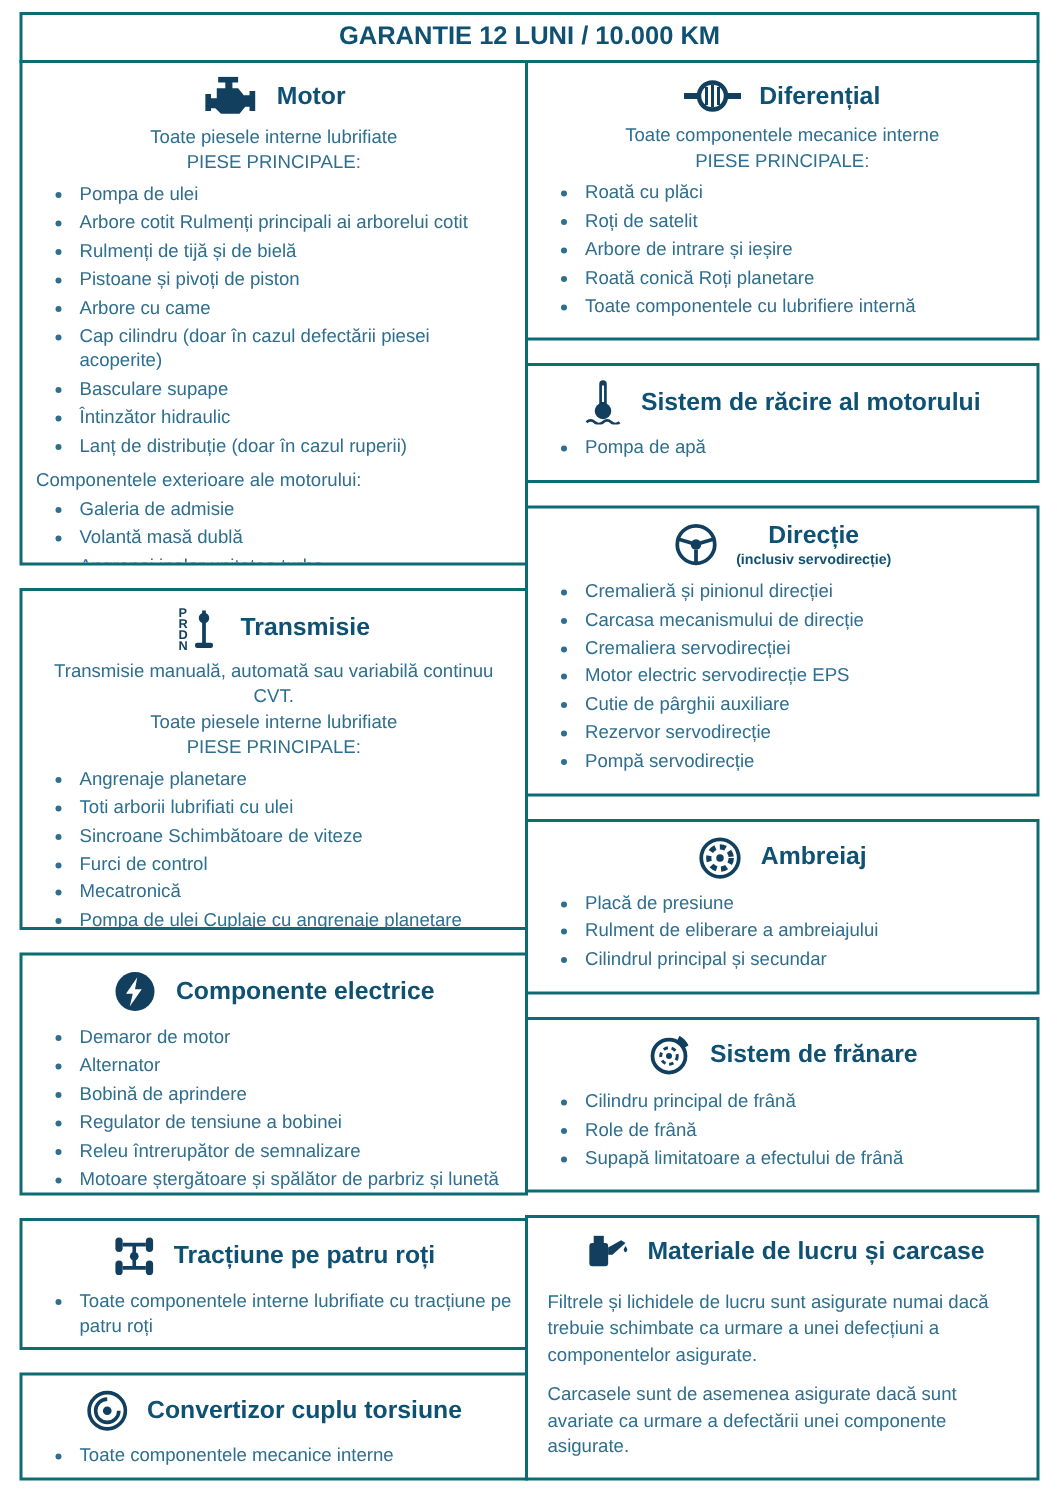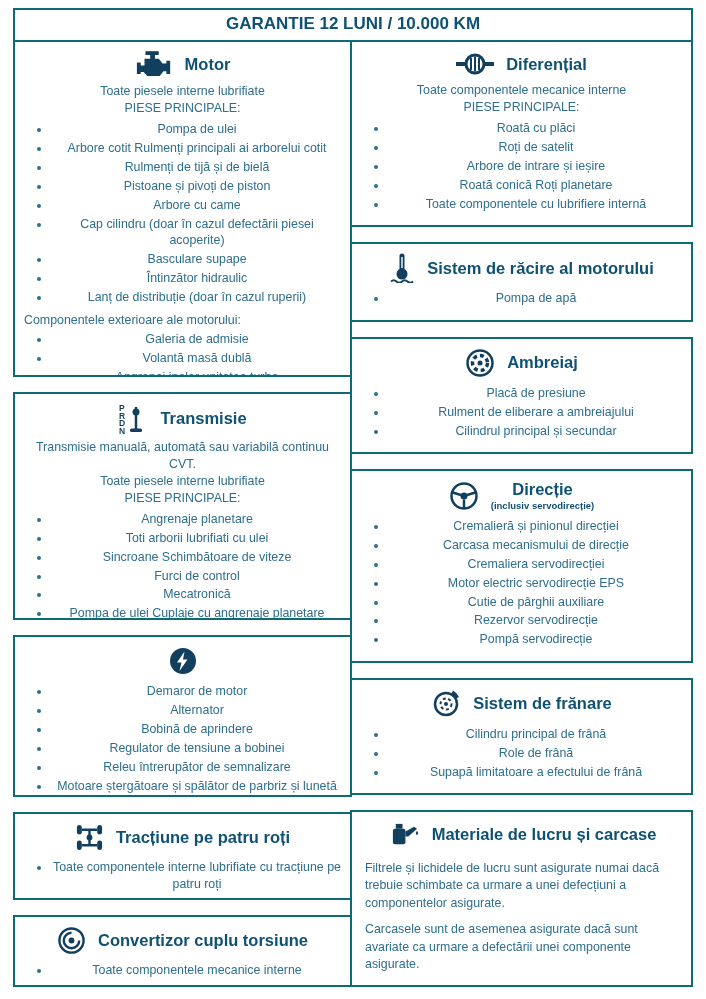--- a/index.html
+++ b/index.html
@@ -18,21 +18,21 @@
   .col-left{width:339px;}
   .col-right{flex:1;margin-left:-2px;}
   .box{border:2px solid var(--border);padding:3px 9px 7px;flex:1 1 auto;overflow:hidden;}
   .box + .box{margin-top:-2px;}
   .sec-head{display:flex;align-items:center;justify-content:center;gap:12px;padding:6px 0 3px;color:var(--head);}
   .sec-title{font-size:16.5px;font-weight:700;margin:0;line-height:1.15;}
   .sec-sub{font-size:9.5px;font-weight:700;margin-top:1px;}
   .title-wrap{text-align:center;}
   .icon{color:var(--icon);display:inline-flex;align-items:center;}
   .intro{text-align:center;font-size:12.4px;line-height:1.38;margin:2px 6px 3px;}
-  ul{margin:4px 0 3px;padding-left:27px;text-align:center;}
+  ul{margin:4px 0 3px;padding-left:27px;}
   li{font-size:12.4px;line-height:1.36;margin:2px 0;padding-left:2px;}
   .center-note{font-size:12.4px;margin:7px 0 1px;}
   .para{text-align:left;font-size:12.4px;line-height:1.4;margin:9px 4px 2px;}
   svg{display:block;}
 </style>
 </head>
 <body>
 
 <div class="page">
 
@@ -102,20 +102,21 @@
       </section>
 
       <section class="box">
         <div class="sec-head">
           <span class="icon">
             <svg width="30" height="30" viewBox="0 0 30 30">
               <circle cx="15" cy="15" r="13" fill="currentColor"></circle>
               <path d="M16.5 5.5 9 16.5h4.5L11.5 25l8-11.5h-4.5z" fill="#ffffff"></path>
             </svg>
           </span>
+          <h2 class="sec-title">Componente electrice</h2>
         </div>
         <ul>
             <li>Demaror de motor</li>
             <li>Alternator</li>
             <li>Bobină de aprindere</li>
             <li>Regulator de tensiune a bobinei</li>
             <li>Releu întrerupător de semnalizare</li>
             <li>Motoare ștergătoare și spălător de parbriz și lunetă</li>
           </ul>
       </section>
@@ -199,38 +200,20 @@
             <li>Pompa de apă</li>
           </ul>
       </section>
 
 
       <section class="box">
         <div class="sec-head">
           <span class="icon">
             <svg width="30" height="30" viewBox="0 0 30 30">
               <circle cx="15" cy="15" r="12.5" fill="none" stroke="currentColor" stroke-width="2.5"></circle>
-              <circle cx="15" cy="15" r="7.5" fill="none" stroke="currentColor" stroke-width="3.5" stroke-dasharray="4 3"></circle>
-              <circle cx="15" cy="15" r="2.5" fill="currentColor"></circle>
-            </svg>
-          </span>
-          <h2 class="sec-title">Ambreiaj</h2>
-        </div>
-        <ul>
-            <li>Placă de presiune</li>
-            <li>Rulment de eliberare a ambreiajului</li>
-            <li>Cilindrul principal și secundar</li>
-          </ul>
-      </section>
-
-      <section class="box">
-        <div class="sec-head">
-          <span class="icon">
-            <svg width="30" height="30" viewBox="0 0 30 30">
-              <circle cx="15" cy="15" r="12.5" fill="none" stroke="currentColor" stroke-width="2.5"></circle>
               <circle cx="15" cy="15" r="3.5" fill="currentColor"></circle>
               <path d="M15 18.5V27M12 14 3.5 11.5M18 14l8.5-2.5" stroke="currentColor" stroke-width="2.5" fill="none"></path>
             </svg>
           </span>
           <div class="title-wrap">
             <h2 class="sec-title">Direcție</h2>
             <div class="sec-sub">(inclusiv servodirecție)</div>
           </div>
         </div>
         <ul>
@@ -241,20 +224,38 @@
             <li>Cutie de pârghii auxiliare</li>
             <li>Rezervor servodirecție</li>
             <li>Pompă servodirecție</li>
           </ul>
       </section>
 
       <section class="box">
         <div class="sec-head">
           <span class="icon">
             <svg width="30" height="30" viewBox="0 0 30 30">
+              <circle cx="15" cy="15" r="12.5" fill="none" stroke="currentColor" stroke-width="2.5"></circle>
+              <circle cx="15" cy="15" r="7.5" fill="none" stroke="currentColor" stroke-width="3.5" stroke-dasharray="4 3"></circle>
+              <circle cx="15" cy="15" r="2.5" fill="currentColor"></circle>
+            </svg>
+          </span>
+          <h2 class="sec-title">Ambreiaj</h2>
+        </div>
+        <ul>
+            <li>Placă de presiune</li>
+            <li>Rulment de eliberare a ambreiajului</li>
+            <li>Cilindrul principal și secundar</li>
+          </ul>
+      </section>
+
+      <section class="box">
+        <div class="sec-head">
+          <span class="icon">
+            <svg width="30" height="30" viewBox="0 0 30 30">
               <circle cx="15" cy="15" r="11" fill="none" stroke="currentColor" stroke-width="2.5"></circle>
               <circle cx="15" cy="15" r="5.5" fill="none" stroke="currentColor" stroke-width="2" stroke-dasharray="3 2.5"></circle>
               <circle cx="15" cy="15" r="2" fill="currentColor"></circle>
               <path d="M22 1.5a14 14 0 0 1 6 6.5l-3.5 1.8a10 10 0 0 0-4.3-4.7z" fill="currentColor"></path>
             </svg>
           </span>
           <h2 class="sec-title">Sistem de frănare</h2>
         </div>
         <ul>
             <li>Cilindru principal de frână</li>

